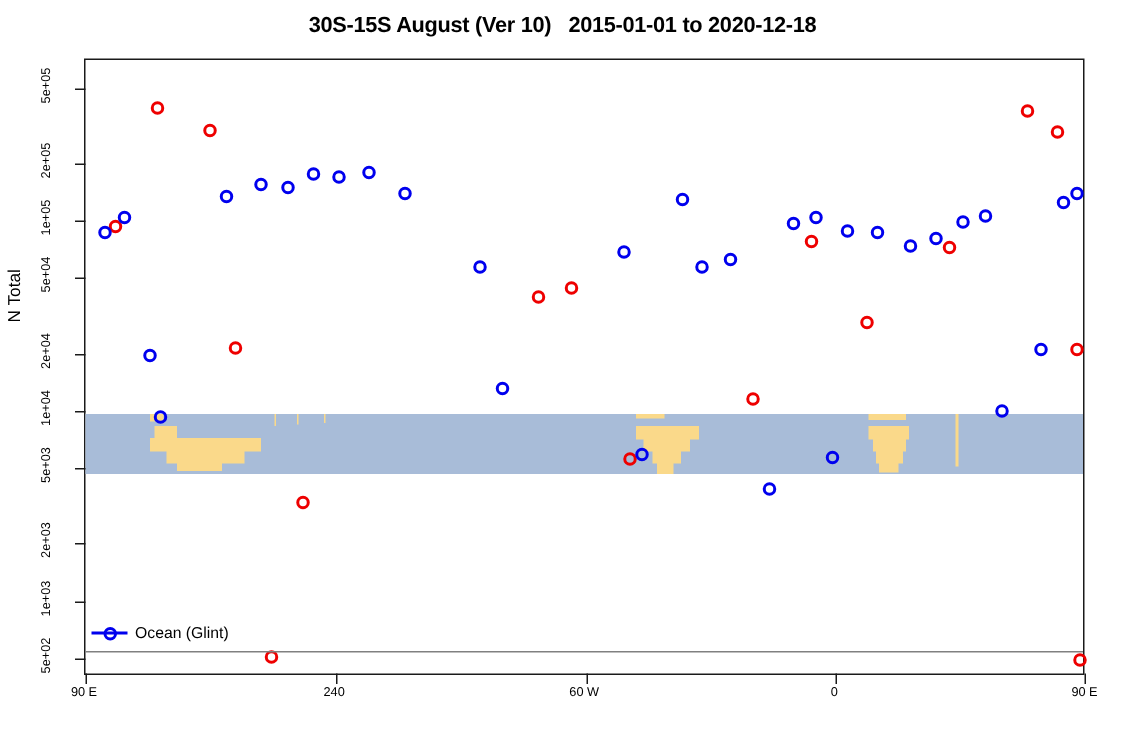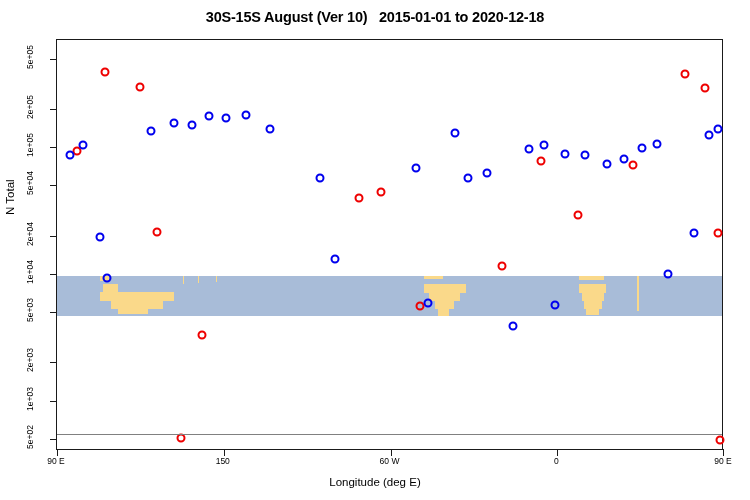--- a/index.html
+++ b/index.html
@@ -51,21 +51,20 @@
   .legtxt{white-space:nowrap;}
 </style>
 </head>
 <body>
 
 <div id="root">
 
   <div id="title">30S-15S August (Ver 10)   2015-01-01 to 2020-12-18</div>
 
   <div id="ylabel">N Total</div>
-  <div id="xlabel">Longitude (deg E)</div>
 
   <div id="plotbox">
     <div id="band">
         <div class="land" style="left: 42.6139px; width: 9.26389px; top: 0px; height: 5.4px;"></div>
         <div class="land" style="left: 46.3194px; width: 14.8222px; top: 8px; height: 8.04px;"></div>
         <div class="land" style="left: 42.6139px; width: 74.1111px; top: 16px; height: 9px;"></div>
         <div class="land" style="left: 53.7306px; width: 51.8778px; top: 24px; height: 9px;"></div>
         <div class="land" style="left: 61.1417px; width: 29.6444px; top: 32px; height: 5.96px;"></div>
         <div class="land" style="left: 125.989px; width: 1.15799px; top: 0px; height: 8.2px;"></div>
         <div class="land" style="left: 141.089px; width: 0.83375px; top: 0px; height: 6.6px;"></div>
@@ -162,22 +161,29 @@
       <div class="ylab" style="position: absolute; font-size: 8.5px; white-space: nowrap; transform: rotate(-90deg); transform-origin: 50% 50%; left: 10px; top: 304.985px; width: 40px; text-align: center;">5e+03</div>
       <div class="ylab" style="position: absolute; font-size: 8.5px; white-space: nowrap; transform: rotate(-90deg); transform-origin: 50% 50%; left: 10px; top: 266.835px; width: 40px; text-align: center;">1e+04</div>
       <div class="ylab" style="position: absolute; font-size: 8.5px; white-space: nowrap; transform: rotate(-90deg); transform-origin: 50% 50%; left: 10px; top: 228.684px; width: 40px; text-align: center;">2e+04</div>
       <div class="ylab" style="position: absolute; font-size: 8.5px; white-space: nowrap; transform: rotate(-90deg); transform-origin: 50% 50%; left: 10px; top: 178.252px; width: 40px; text-align: center;">5e+04</div>
       <div class="ylab" style="position: absolute; font-size: 8.5px; white-space: nowrap; transform: rotate(-90deg); transform-origin: 50% 50%; left: 10px; top: 140.102px; width: 40px; text-align: center;">1e+05</div>
       <div class="ylab" style="position: absolute; font-size: 8.5px; white-space: nowrap; transform: rotate(-90deg); transform-origin: 50% 50%; left: 10px; top: 101.951px; width: 40px; text-align: center;">2e+05</div>
       <div class="ylab" style="position: absolute; font-size: 8.5px; white-space: nowrap; transform: rotate(-90deg); transform-origin: 50% 50%; left: 10px; top: 51.5192px; width: 40px; text-align: center;">5e+05</div>
     </div>
   <div id="xtl">
       <div class="xlab" style="left: 56px;">90 E</div>
-      <div class="xlab" style="left: 222.75px;">150</div>
+      <div class="xlab" style="left: 222.75px;">240</div>
       <div class="xlab" style="left: 389.5px;">60 W</div>
       <div class="xlab" style="left: 556.25px;">0</div>
       <div class="xlab" style="left: 723px;">90 E</div>
     </div>
 
   <div id="legend">
+    <div class="legrow">
+      <span class="legsym">
+        <span class="bar" style="background:#0000ee"></span>
+        <span class="ring" style="border-color:#0000ee"></span>
+      </span>
+      <span class="legtxt">Ocean (Glint)</span>
+    </div>
   </div>
 
 </div>
 
 </body></html>

